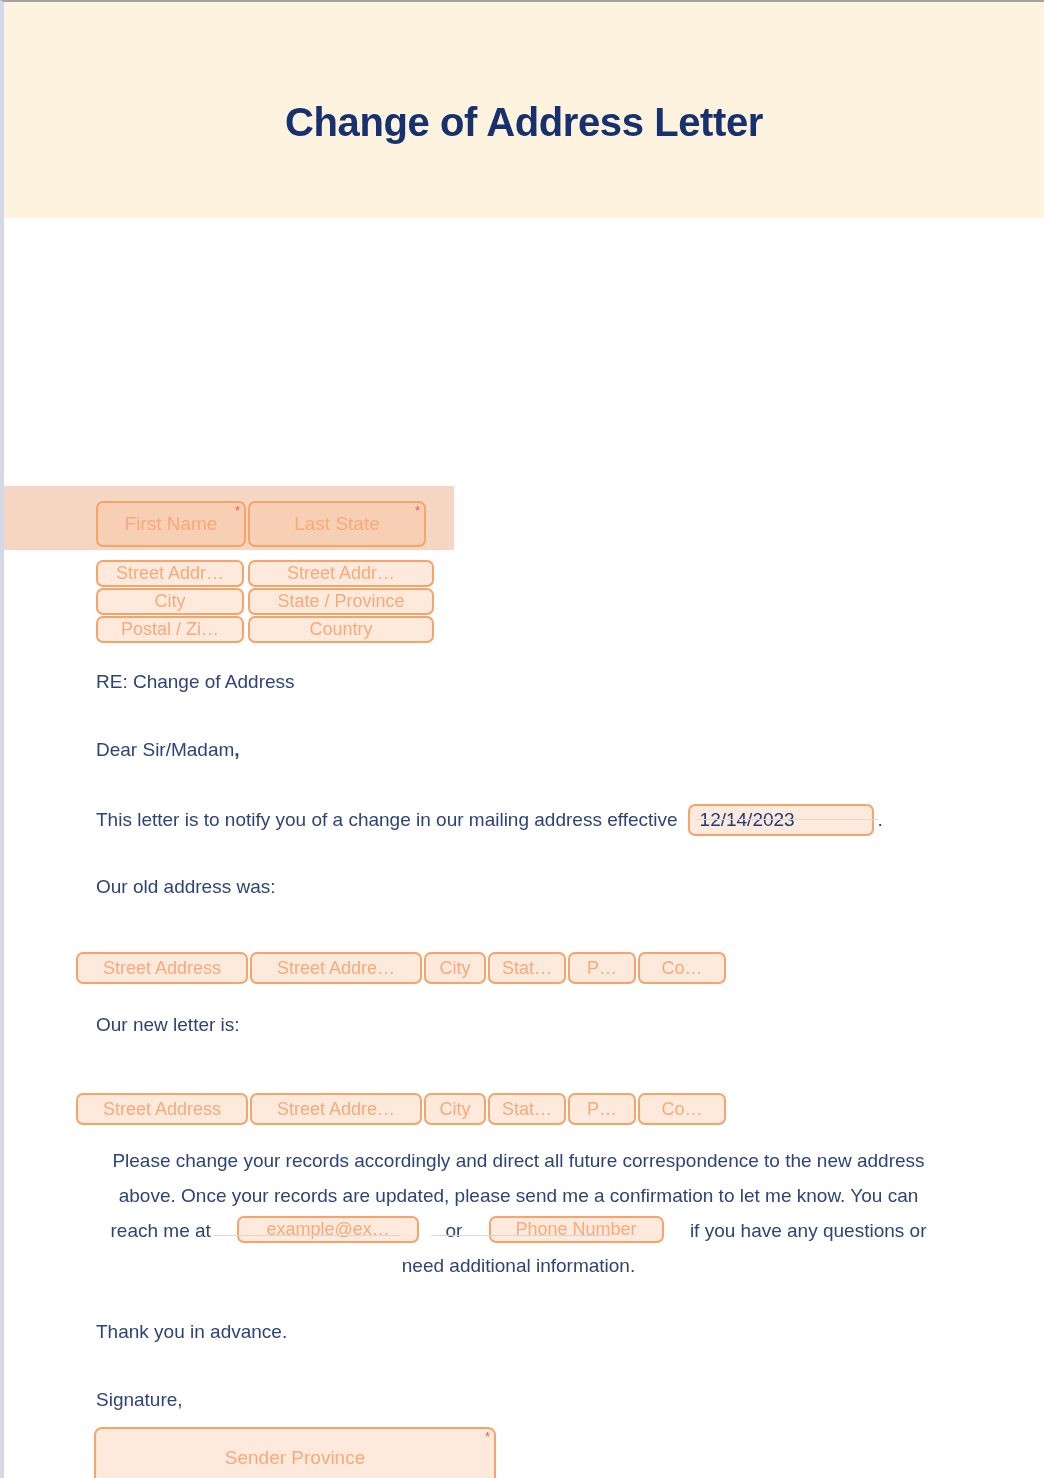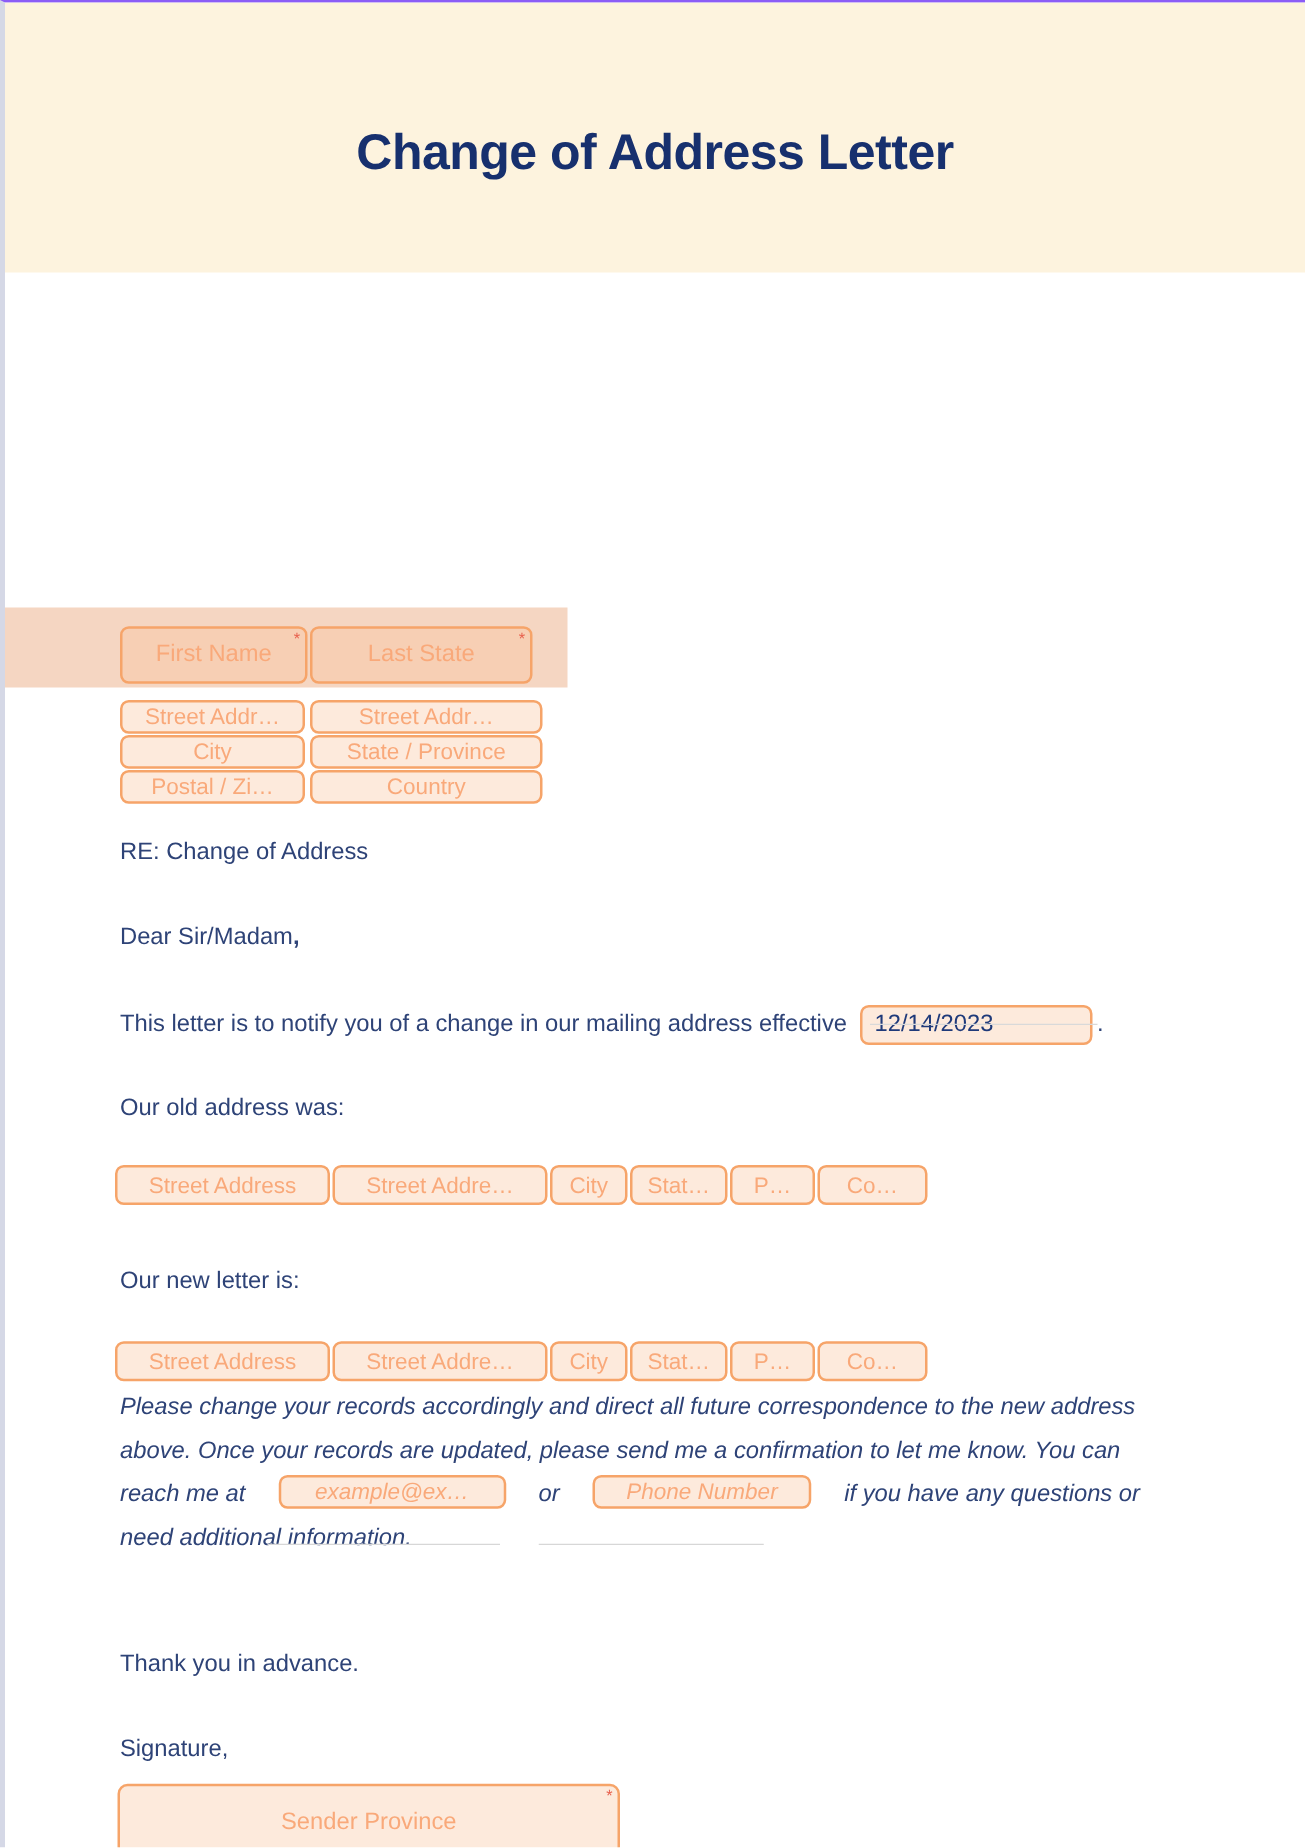--- a/index.html
+++ b/index.html
@@ -14,23 +14,24 @@
     font-family: "Liberation Sans", sans-serif;
     overflow: hidden;
   }
 
   
   .page {
     position: absolute;
     inset: 0;
     background: #ffffff;
     border-left: 4px solid #d5d8e6;
-    border-top: 2px solid #8b5cf6;
+    border-top: 2px solid #a3a3a3;
     box-sizing: border-box;
     overflow: hidden;
+    text-align: center;
   }
 
   
   .header {
     height: 216px;
     background: #fdf3de;
     display: flex;
     align-items: center;
     justify-content: center;
     padding-top: 24px;
@@ -150,44 +151,44 @@
   .date-field .txt { padding-left: 10px; }
   .underline-soft {
     position: absolute;
     background: #d9d9d9;
     height: 1px;
   }
 
   
   .addr-row {
     position: absolute;
-    left: 88px;
+    left: 72px;
     display: flex;
     gap: 2px;
+    margin-top: 20px;
   }
   .addr-row .field { height: 32px; font-size: 18px; }
   .addr-row.old { top: 714px; }
   .addr-row.new { top: 855px; }
   .w-street1 { width: 172px; }
   .w-street2 { width: 172px; }
   .w-city    { width: 62px; }
   .w-state   { width: 78px; }
   .w-postal  { width: 68px; }
   .w-country { width: 88px; }
 
   
   .para {
     position: absolute;
     left: 92px;
-    top: 890px;
+    top: 925px;
     width: 845px;
     color: #2e4377;
     font-size: 19px;
     line-height: 35px;
-    font-style: italic;
   }
   .para .inline-field {
     display: inline-flex;
     vertical-align: middle;
     height: 27px;
     position: relative;
     top: -2px;
     margin: 0 21px;
   }
   .w-email { width: 182px; }

